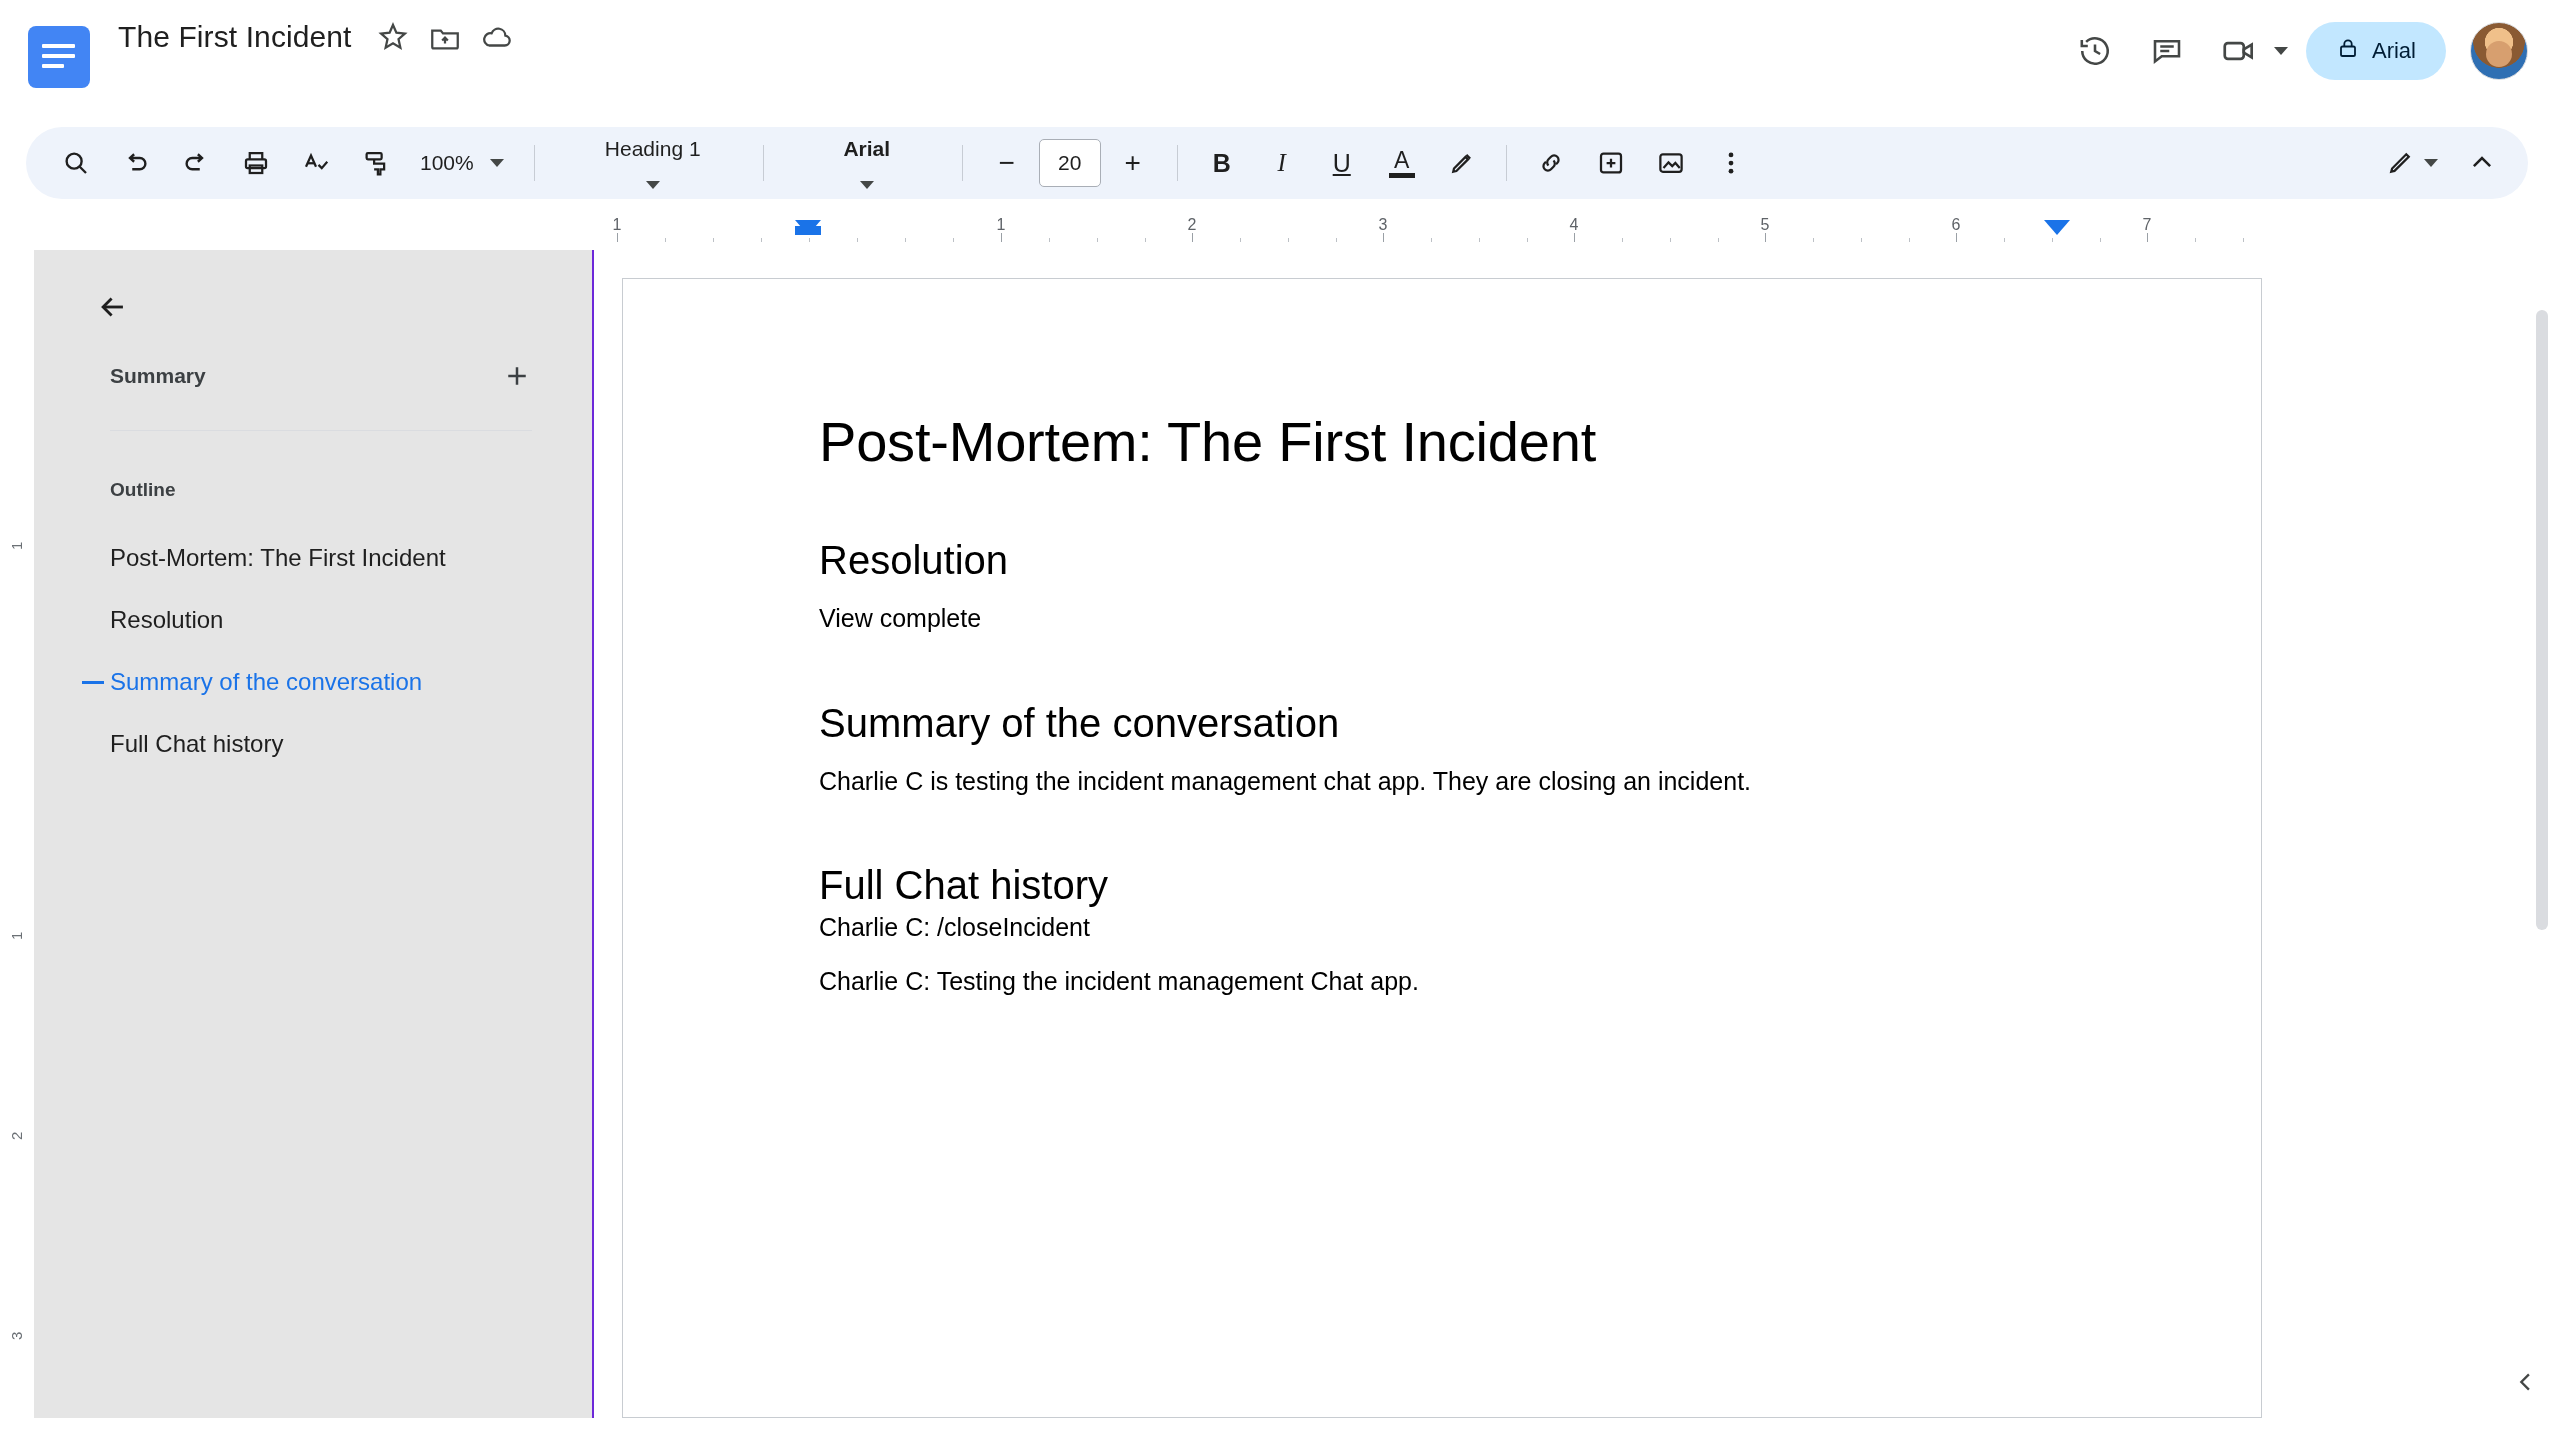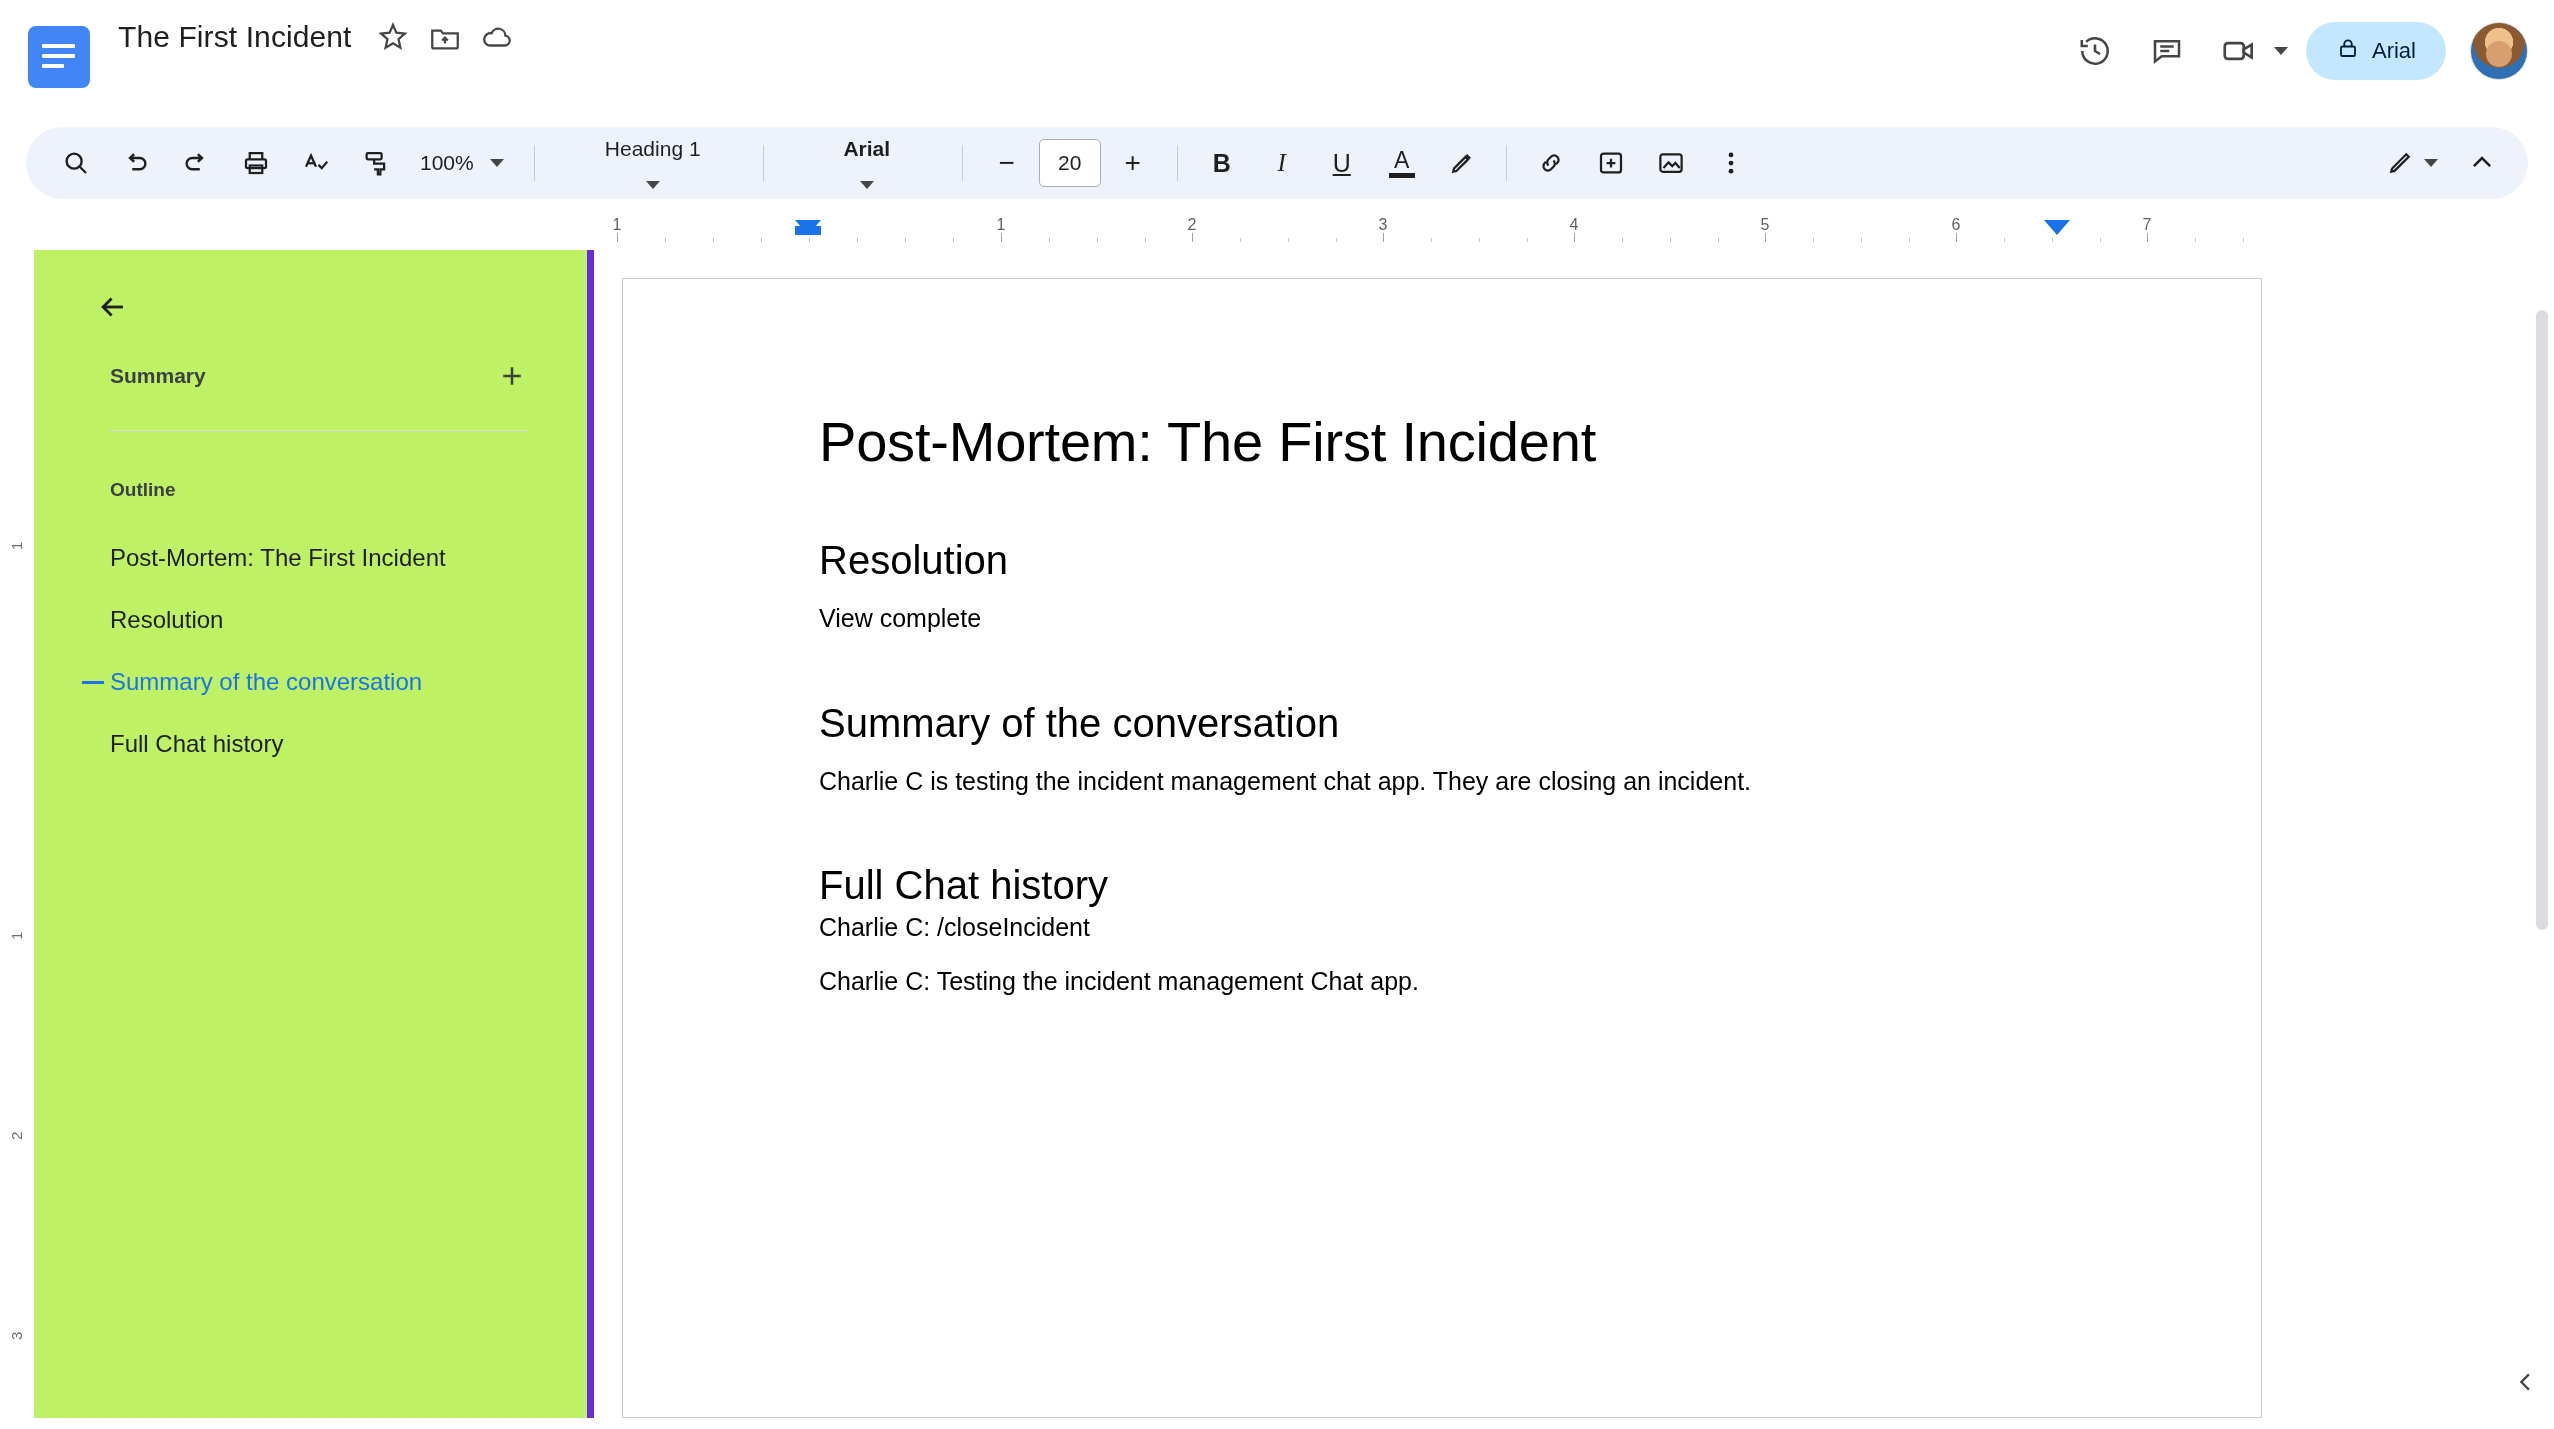--- a/index.html
+++ b/index.html
@@ -142,22 +142,22 @@
   .body-area { display: flex; height: 1168px; position: relative; }
   .gutter {
     width: 34px; position: relative; background: #ffffff; border-right: none;
   }
   .gutter span {
     position: absolute; left: 8px; font-size: 15px; color: #6b7075;
     transform: rotate(-90deg); transform-origin: left top; white-space: nowrap;
   }
 
   .sidebar {
-    width: 560px; background: #bef264; position: relative; padding: 0 0 0 0;
-    border-right: 7px solid #6d28d9;
+    width: 560px; background: #e5e5e5; position: relative; padding: 0 0 0 0;
+    border-right: 2px solid #6d28d9;
   }
   .back-btn {
     width: 62px; height: 62px; margin: 26px 0 0 48px; border-radius: 50%;
     display: flex; align-items: center; justify-content: center; cursor: pointer; color: #1f1f1f;
   }
   .summary-row {
     display: flex; align-items: center; justify-content: space-between;
     padding: 0 48px 0 76px; height: 60px; margin-top: 8px;
   }
   .summary-label { font-size: 21px; color: #3c4043; font-weight: bold; }

